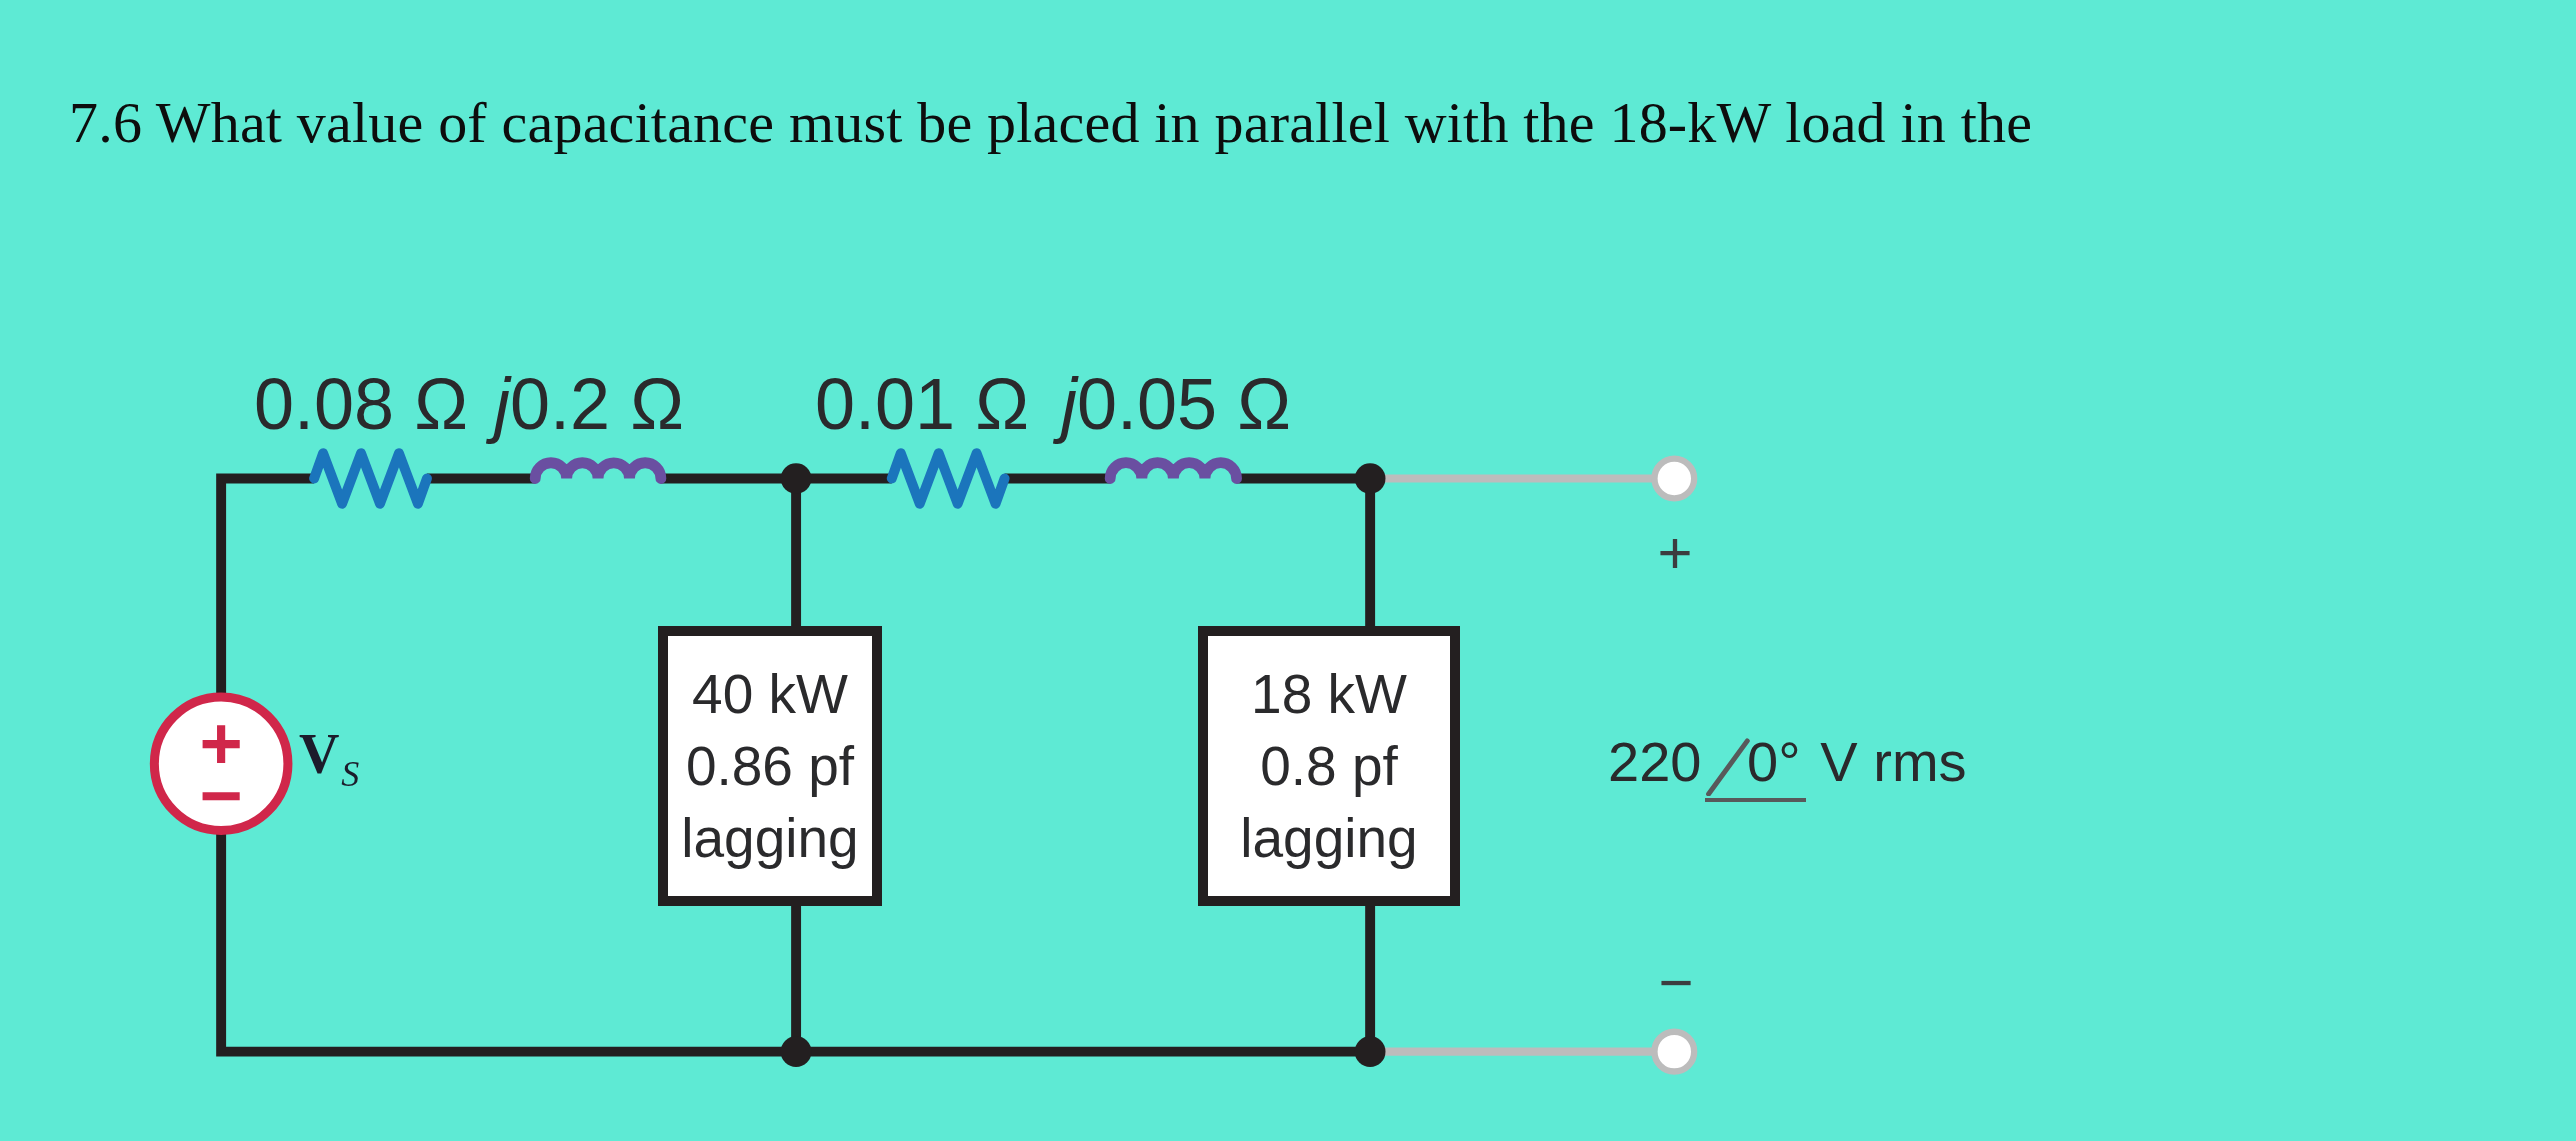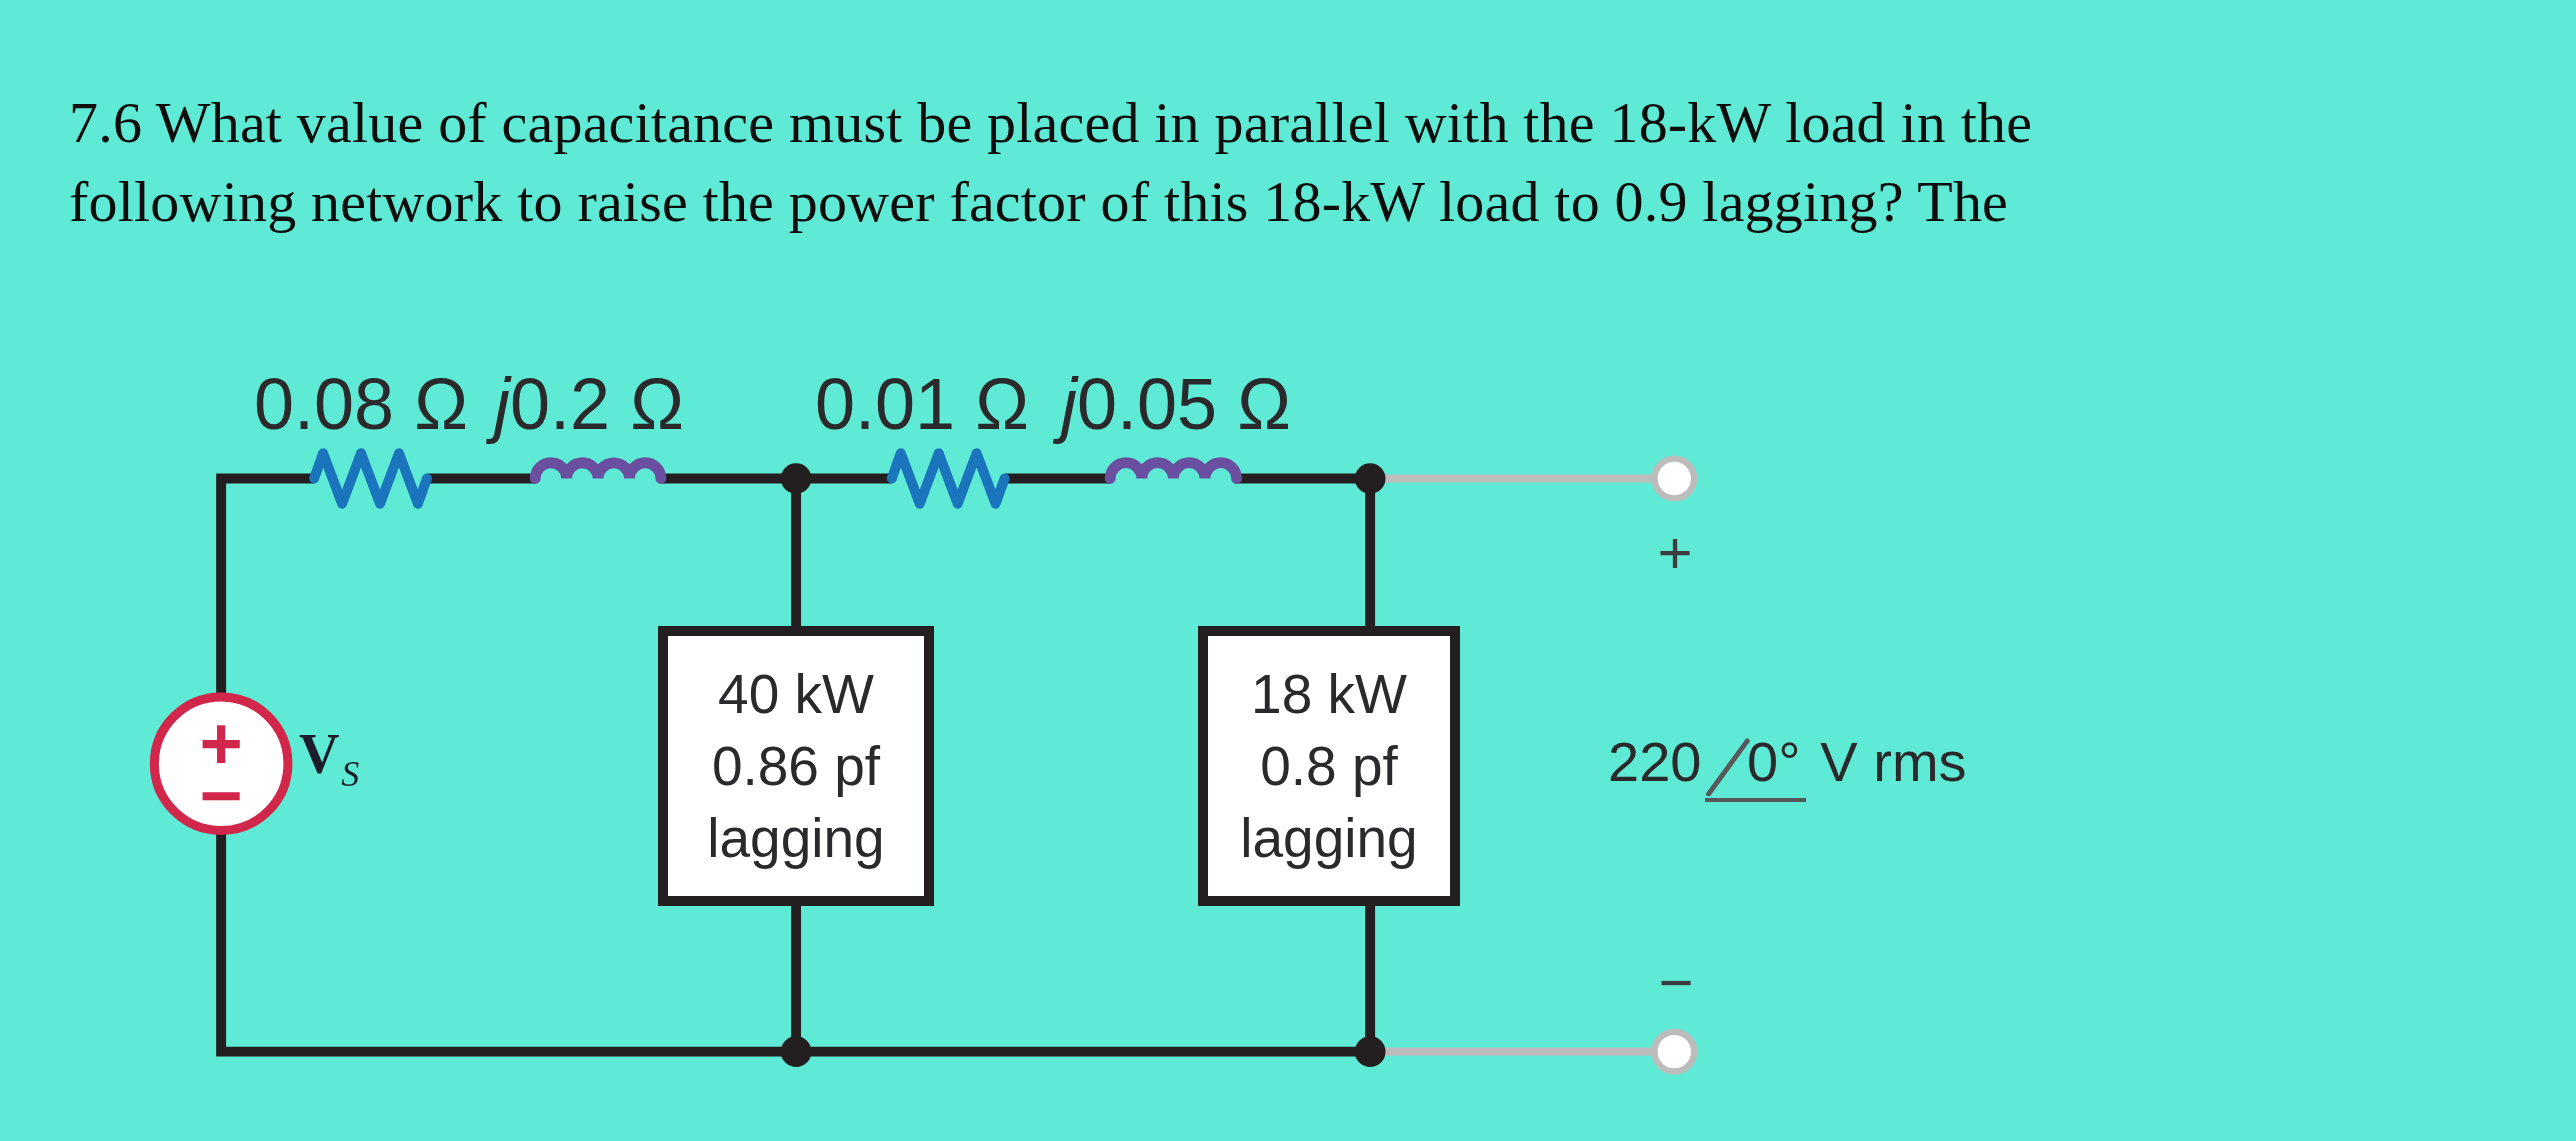--- a/index.html
+++ b/index.html
@@ -86,21 +86,20 @@
   .vrms .ang-slash line{stroke:var(--angle);stroke-width:5.5;stroke-linecap:round;}
   .vrms .unit{margin-left:9px;}
 </style>
 </head>
 <body>
 
 <div class="page">
 
   <div class="problem">
     <div>7.6 What value of capacitance must be placed in parallel with the 18-kW load in the</div>
-    <div>following network to raise the power factor of this 18-kW load to 0.9 lagging? The</div>
   </div>
 
   <div>
 
     <svg class="wiring" width="2576" height="1142" viewBox="0 0 2854 1265">
 
       <path class="wire" d="M245,772 V530 H348"></path>
       <path class="wire" d="M473,530 H593"></path>
       <path class="wire" d="M732,530 H988"></path>
       <path class="wire" d="M1113,530 H1230"></path>
@@ -126,21 +125,21 @@
 
       <circle class="terminal-circle" cx="1855" cy="530" r="22"></circle>
       <circle class="terminal-circle" cx="1855" cy="1165" r="22"></circle>
     </svg>
 
     <div class="comp-label" style="left:361px"><span class="jj"></span><span>0.08 Ω</span></div>
     <div class="comp-label" style="left:589px"><span class="jj">j</span><span>0.2 Ω</span></div>
     <div class="comp-label" style="left:922px"><span class="jj"></span><span>0.01 Ω</span></div>
     <div class="comp-label" style="left:1176px"><span class="jj">j</span><span>0.05 Ω</span></div>
 
-    <div class="load-box" style="left:658px;width:276px">
+    <div class="load-box" style="left:658px;width:224px">
       <div>40 kW</div>
       <div>0.86 pf</div>
       <div>lagging</div>
     </div>
     <div class="load-box" style="left:1198px;width:262px">
       <div>18 kW</div>
       <div>0.8 pf</div>
       <div>lagging</div>
     </div>
 

